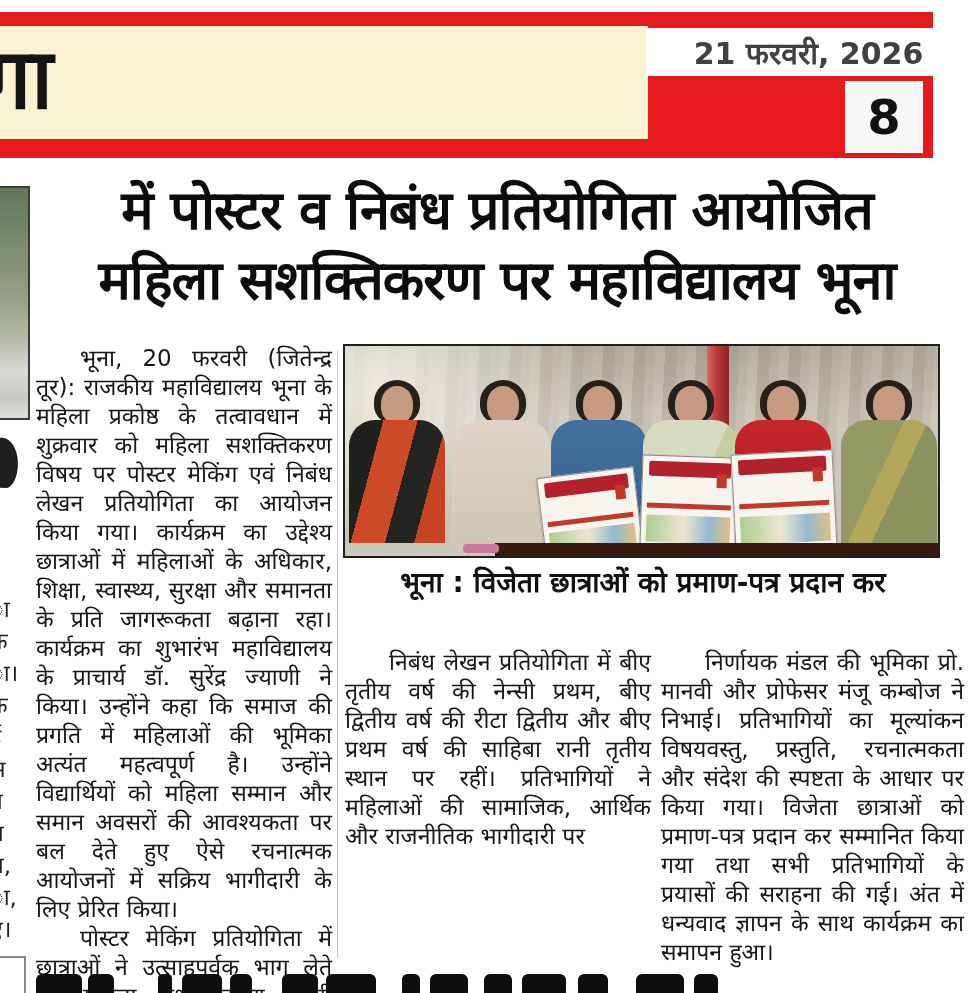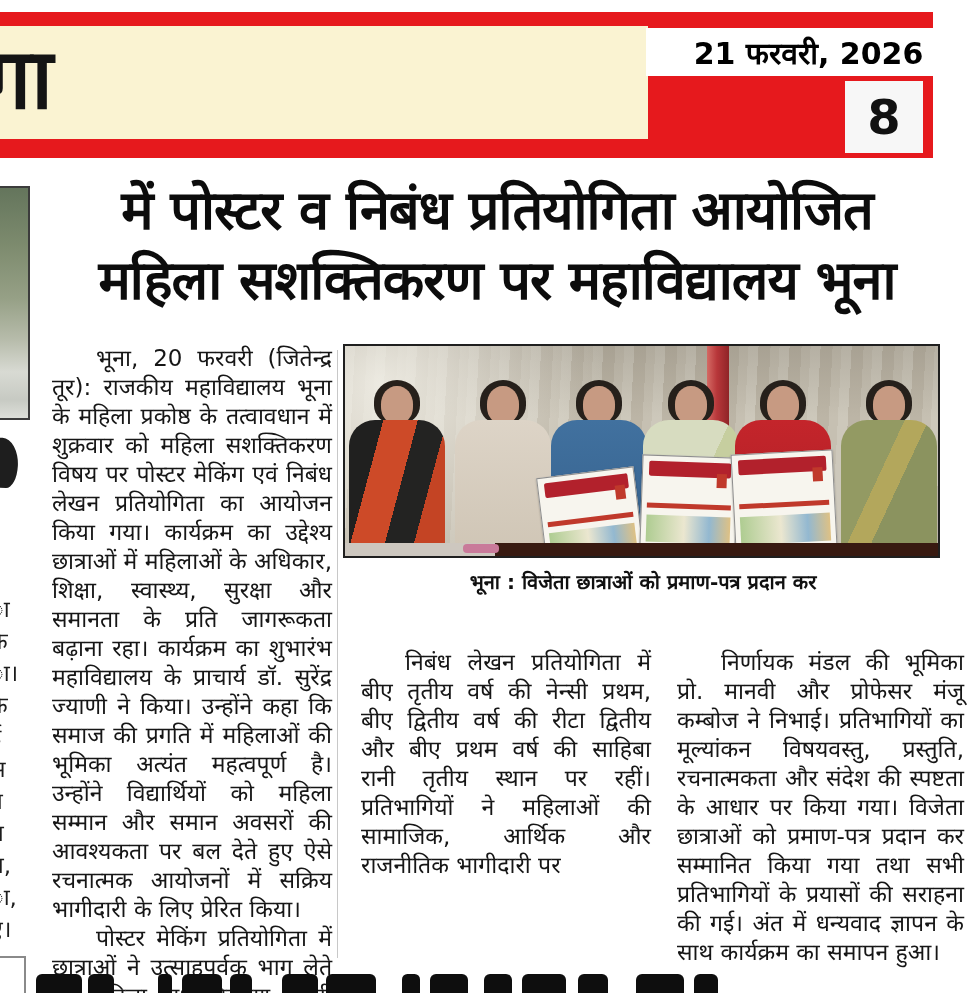--- a/index.html
+++ b/index.html
@@ -15,21 +15,21 @@
     position:absolute; left:0; top:14px; width:648px; height:113px;
     background:#faf3d2; overflow:hidden;
   }
   .masthead-title {
     position:absolute; left:-16px; top:-2px; font-size:84px; font-weight:bold;
     color:#141414; line-height:110px; white-space:nowrap;
   }
   .date-box {
     position:absolute; left:646px; top:16px; width:325px; height:48px; background:#ffffff;
     display:flex; align-items:center; justify-content:center;
-    font-size:30px; font-weight:bold; color:#000000;
+    font-size:30px; font-weight:bold; color:#404040;
   }
   .pageno-box {
     position:absolute; left:845px; top:69px; width:78px; height:72px; background:#f7f7f7;
     display:flex; align-items:center; justify-content:center;
     font-size:48px; font-weight:bold; color:#111;
   }
 
   
   .headline {
     position:absolute; left:30px; top:176px; width:934px; text-align:center;
@@ -51,21 +51,21 @@
     position:absolute; left:-10px; width:26px; font-size:23px; line-height:26px;
     color:#1c1c1c; white-space:nowrap;
   }
   .corner-frag {
     position:absolute; left:-6px; top:956px; width:32px; height:40px;
     border-top:2px solid #8a8a8a; border-right:2px solid #8a8a8a;
   }
 
   
   .bodycol { position:absolute; font-size:23px; line-height:29px; color:#161616; text-align:justify; }
-  .bodycol p.indent { text-indent:44px;margin-left:16px; }
+  .bodycol p.indent { text-indent:44px; }
   .col1 { left:36px;  top:344px; width:296px; }
   .col2 { left:345px; top:648px; width:306px; }
   .col3 { left:661px; top:648px; width:303px; }
   .colrule { position:absolute; left:337px; top:350px; width:1px; height:608px; background:#c8c8c8; }
 
   
   .photo {
     position:absolute; left:343px; top:344px; width:597px; height:214px;
     border:2px solid #1f1f1f; overflow:hidden;
     background:
@@ -114,21 +114,21 @@
   .poster2 { left:296px; top:110px; width:96px; height:92px; transform:rotate(2deg); }
   .poster3 { left:388px; top:106px; width:102px; height:96px; transform:rotate(-3deg); }
 
   .table-strip { position:absolute; left:0; bottom:0; width:100%; height:13px; background:#381a11; z-index:5; }
   .table-left  { position:absolute; left:0; bottom:0; width:150px; height:13px; background:#cdc7bf; z-index:6; }
   .pink-item   { position:absolute; left:118px; bottom:3px; width:36px; height:9px; background:#c97a9a; border-radius:4px; z-index:7; }
 
   
   .caption {
     position:absolute; left:343px; top:564px; width:600px; text-align:center;
-    font-weight:bold; font-size:20px; line-height:37px; color:#101010;
+    font-weight:bold; font-size:28px; line-height:37px; color:#101010;
   }
 
   
   .cutoff {
     position:absolute; left:36px; top:974px; width:902px; height:19px;
     overflow:hidden; display:flex; align-items:flex-start;
   }
   .cutoff .b { display:block; height:30px; background:#0e0e0e; border-radius:6px 6px 10px 10px; flex:none; }
   .b:nth-child(1){width:46px;}            .b:nth-child(2){width:26px;margin-left:6px;}
   .b:nth-child(3){width:14px;margin-left:44px;} .b:nth-child(4){width:40px;margin-left:10px;}

